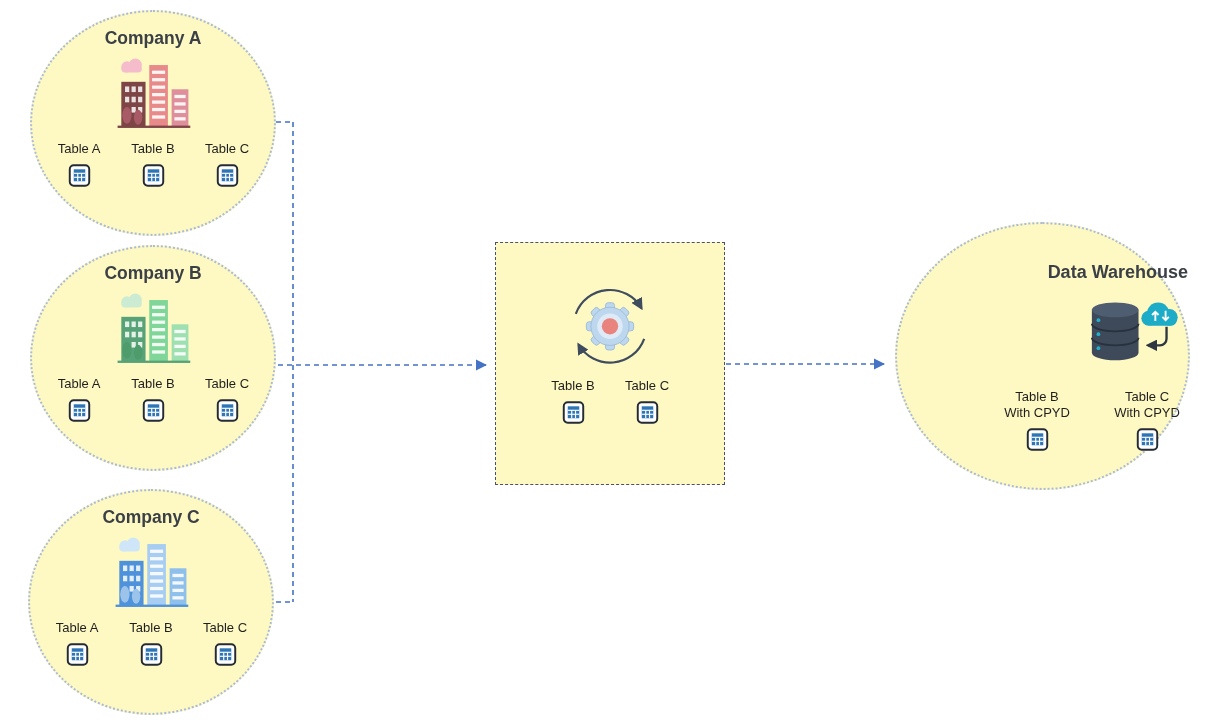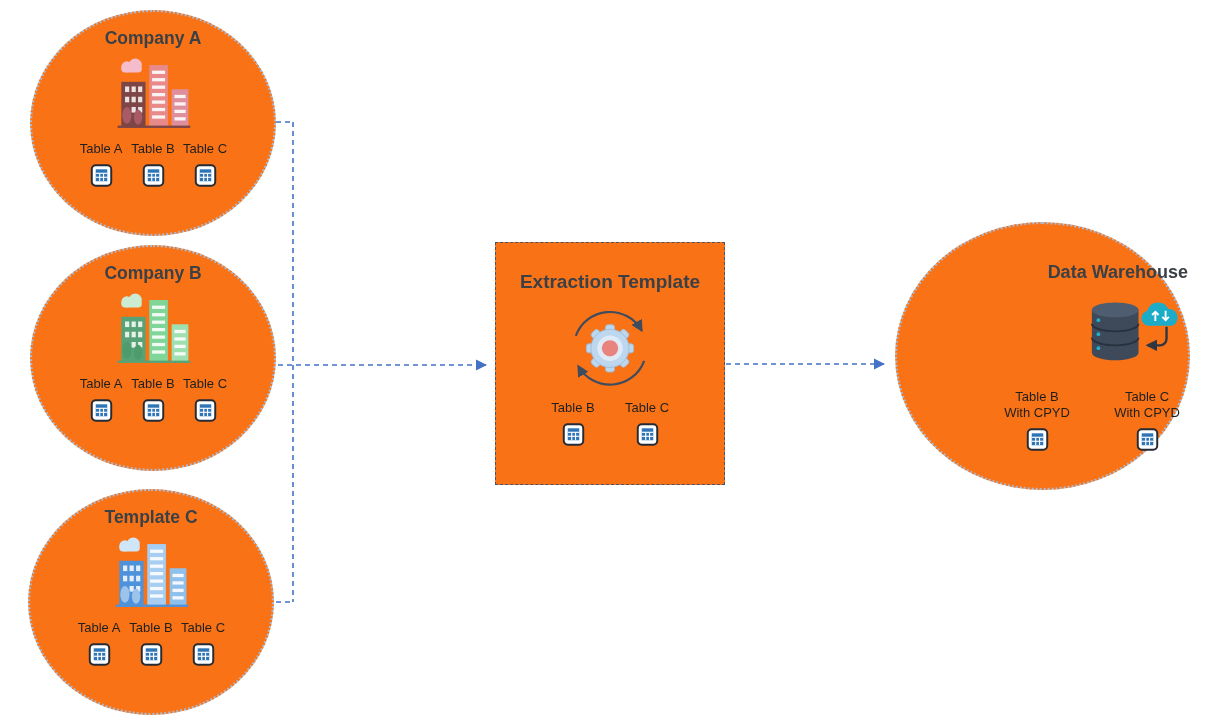--- a/index.html
+++ b/index.html
@@ -14,31 +14,31 @@
 
   svg.connectors {
     position: absolute; left: 0; top: 0;
     width: 1218px; height: 720px;
     pointer-events: none;
   }
 
   .node {
     position: absolute;
     display: flex; flex-direction: column; align-items: center;
-    background: #f97316;
+    background: #fef9c3;
   }
   .circle {
     border: 2px dotted #a9bbd6;
     border-radius: 50%;
   }
   .company { width: 246px; height: 226px; padding-top: 16px; }
   .company .title { font-size: 17.5px; font-weight: 700; color: #3b4046; }
   .company svg.building { margin-top: 8px; }
   .tables-row { display: flex; margin-top: 12px; }
-  .company .tables-row { }
+  .company .tables-row { gap: 22px; }
   .table-col {
     display: flex; flex-direction: column; align-items: center;
     width: 52px;
   }
   .table-label { font-size: 13px; color: #1f1f1f; white-space: nowrap; line-height: 16px; }
   .table-col svg.table-icon { margin-top: 7px; }
 
   .extract-box {
     left: 495px; top: 242px; width: 230px; height: 243px;
     border: 1.5px dashed #44546a;
@@ -231,21 +231,21 @@
       <div class="table-col">
         <span class="table-label">Table C</span>
         <svg class="table-icon" width="23" height="23" viewBox="0 0 26 26">
             <use href="#sym-table"></use>
           </svg>
       </div>
     </div>
   </div>
 
   <div class="node circle company theme-c" style="left:28px; top:489px;">
-    <div class="title">Template C</div>
+    <div class="title">Company C</div>
     <svg class="building" width="82" height="72" viewBox="0 0 88 76">
         <use href="#sym-building"></use>
       </svg>
     <div class="tables-row">
       <div class="table-col">
         <span class="table-label">Table A</span>
         <svg class="table-icon" width="23" height="23" viewBox="0 0 26 26">
             <use href="#sym-table"></use>
           </svg>
       </div>
@@ -258,21 +258,20 @@
       <div class="table-col">
         <span class="table-label">Table C</span>
         <svg class="table-icon" width="23" height="23" viewBox="0 0 26 26">
             <use href="#sym-table"></use>
           </svg>
       </div>
     </div>
   </div>
 
   <div class="node extract-box">
-    <div class="title">Extraction Template</div>
     <svg class="gear" width="100" height="91" viewBox="0 0 110 100">
         <use href="#sym-gear"></use>
       </svg>
     <div class="tables-row">
       <div class="table-col">
         <span class="table-label">Table B</span>
         <svg class="table-icon" width="23" height="23" viewBox="0 0 26 26">
             <use href="#sym-table"></use>
           </svg>
       </div>

